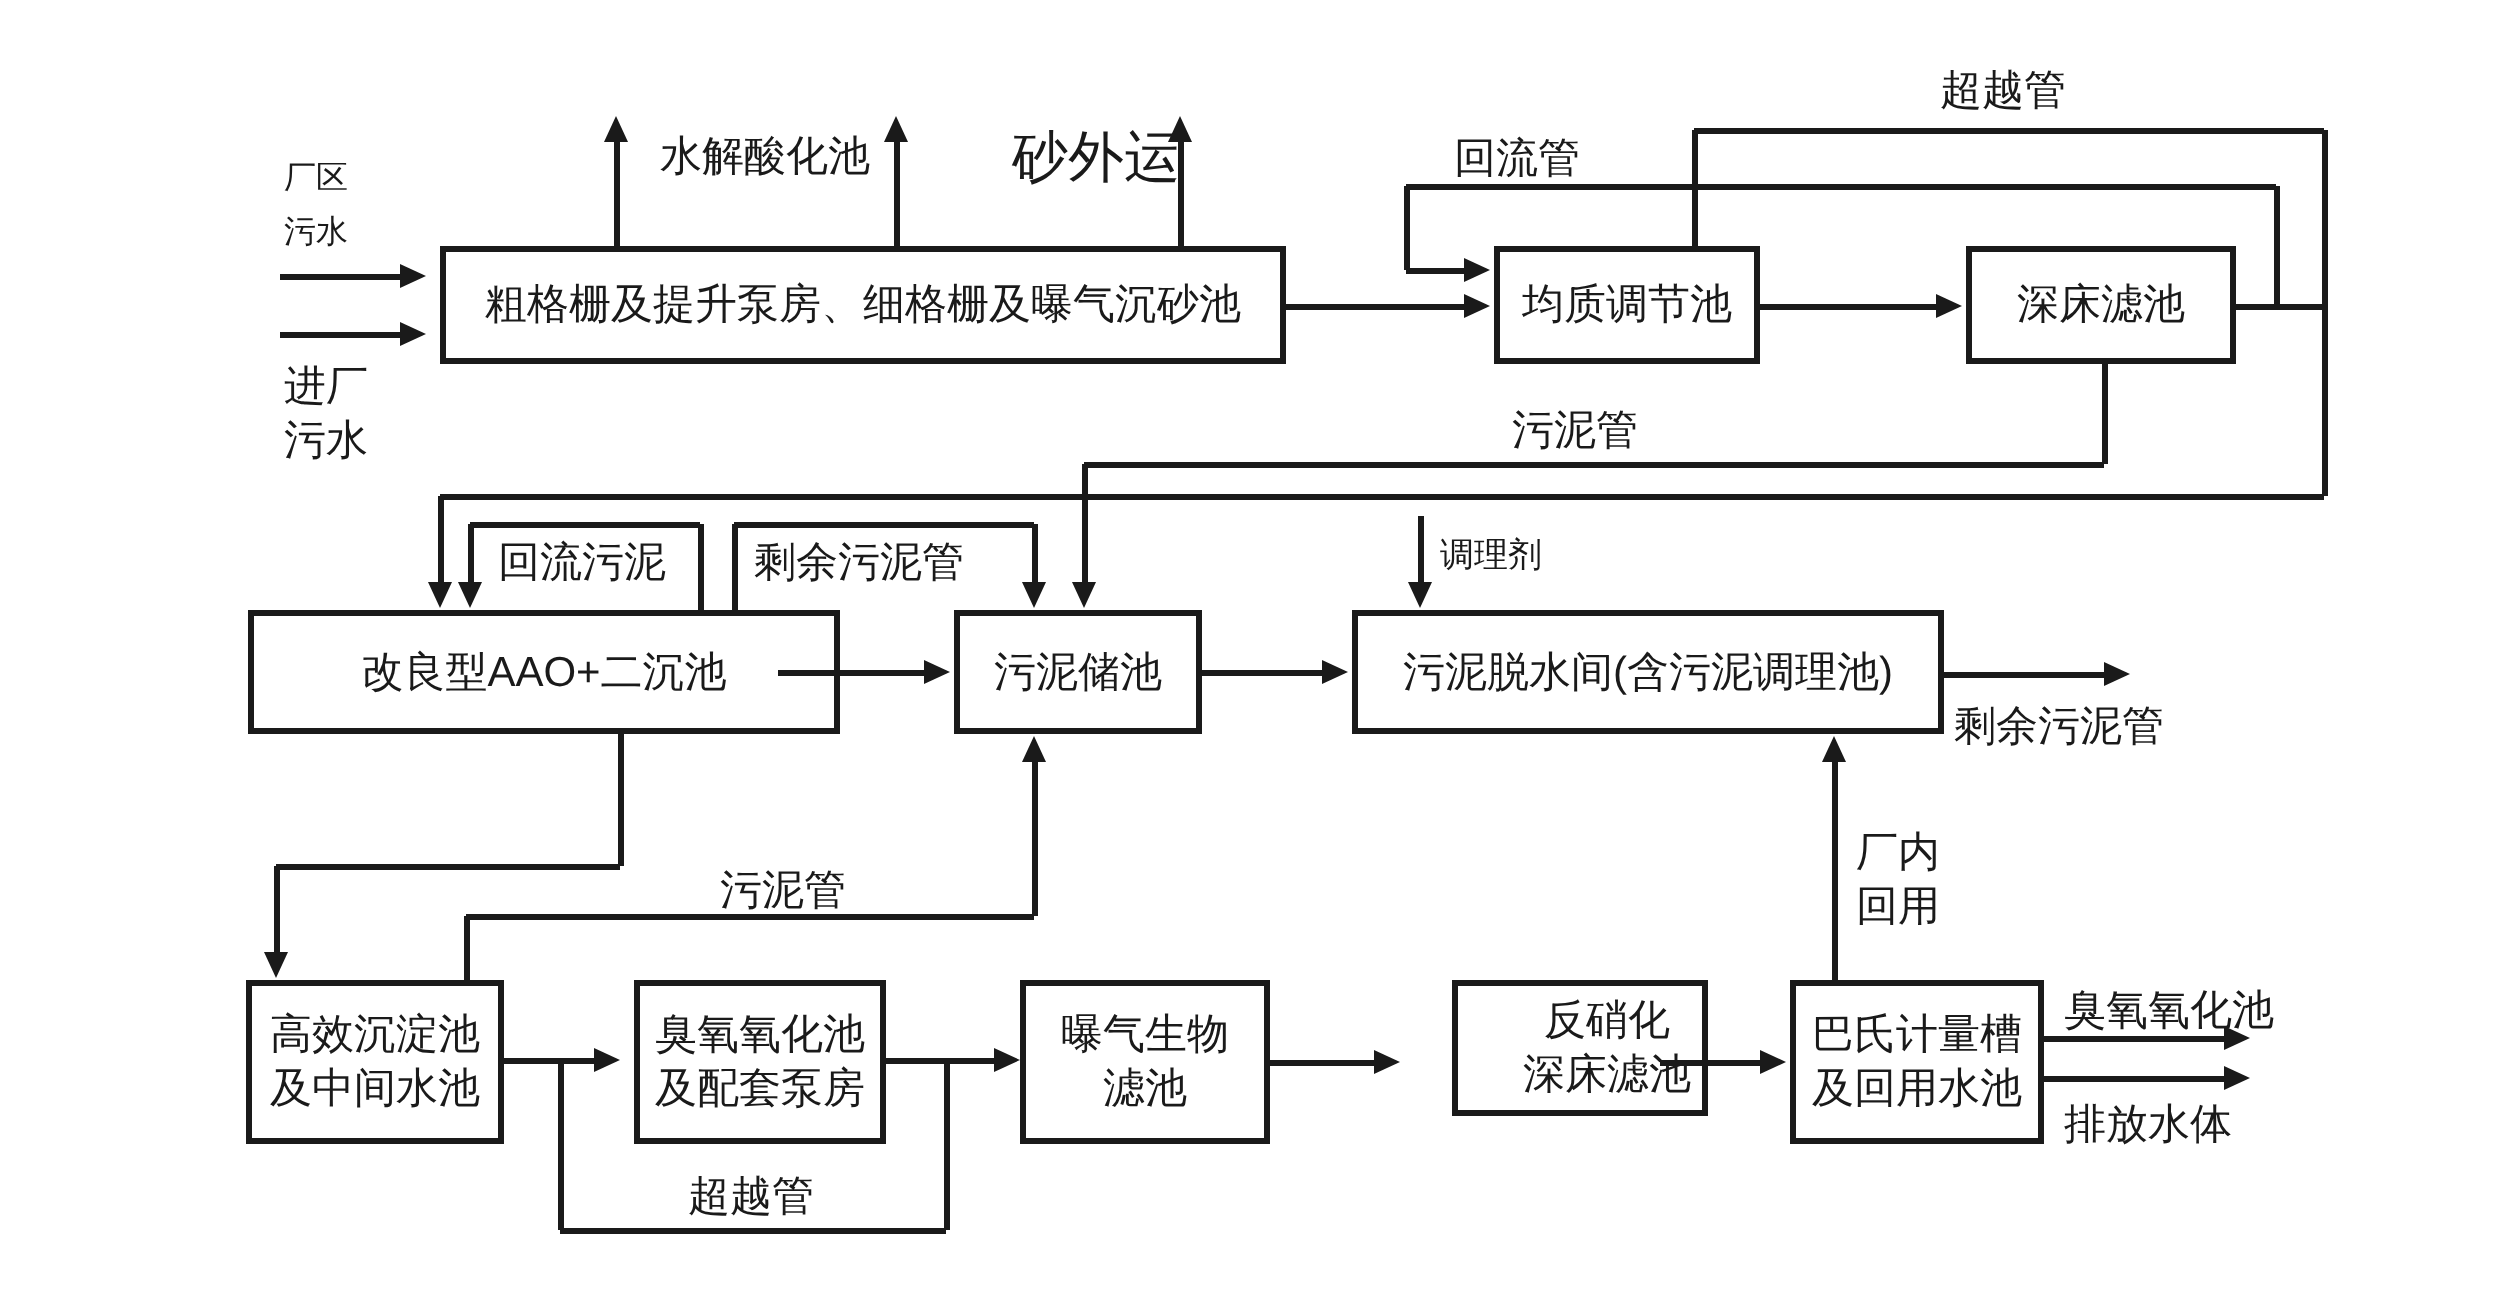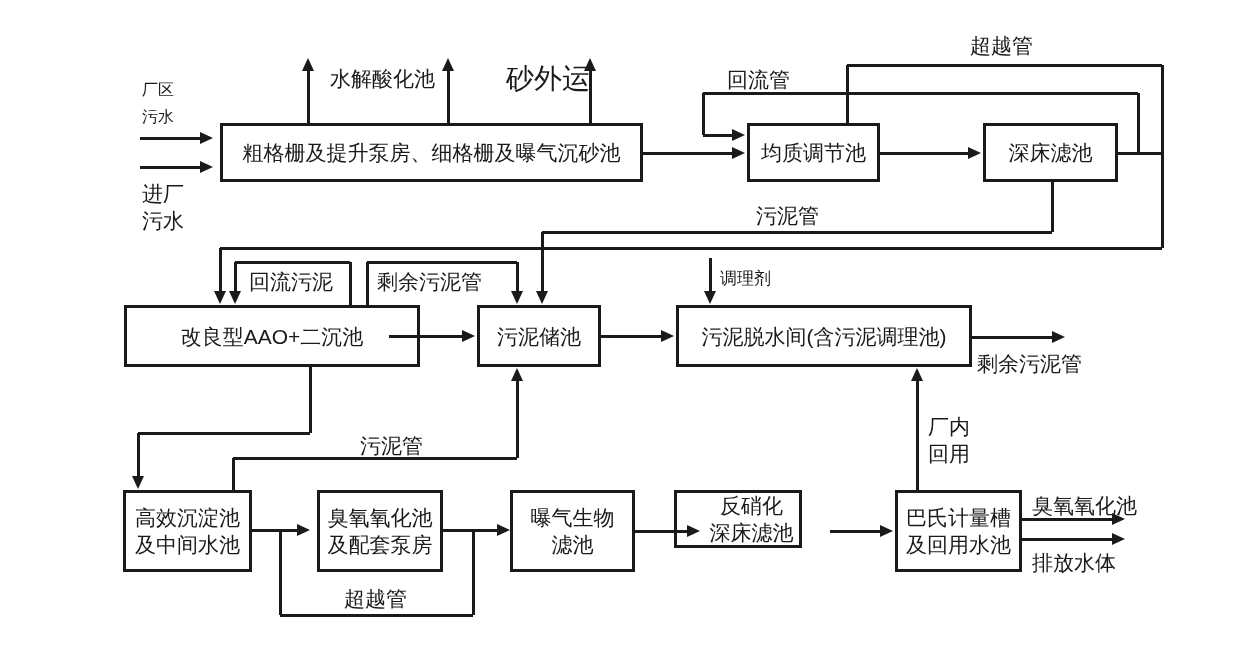--- a/index.html
+++ b/index.html
@@ -21,21 +21,21 @@
     <div class="node" style="left: 983px; top: 123px; width: 135px; height: 59px; border: 3px solid rgb(26, 26, 26); font-size: 21px; line-height: 27px;">深床滤池</div>
     <div class="node" style="left: 124px; top: 305px; width: 296px; height: 62px; border: 3px solid rgb(26, 26, 26); font-size: 21px; line-height: 27px;">改良型AAO+二沉池</div>
     <div class="node" style="left: 477px; top: 305px; width: 124px; height: 62px; border: 3px solid rgb(26, 26, 26); font-size: 21px; line-height: 27px;">污泥储池</div>
     <div class="node" style="left: 676px; top: 305px; width: 296px; height: 62px; border: 3px solid rgb(26, 26, 26); font-size: 21px; line-height: 27px;">污泥脱水间(含污泥调理池)</div>
     <div class="node" style="left: 123px; top: 490px; width: 129px; height: 82px; border: 3px solid rgb(26, 26, 26); font-size: 21px; line-height: 27px;">高效沉淀池
 及中间水池</div>
     <div class="node" style="left: 317px; top: 490px; width: 126px; height: 82px; border: 3px solid rgb(26, 26, 26); font-size: 21px; line-height: 27px;">臭氧氧化池
 及配套泵房</div>
     <div class="node" style="left: 510px; top: 490px; width: 125px; height: 82px; border: 3px solid rgb(26, 26, 26); font-size: 21px; line-height: 27px;">曝气生物
 滤池</div>
-    <div class="node" style="left: 674px; top: 490px; width: 128px; height: 58px; border: 3px solid rgb(26, 26, 26); font-size: 21px; line-height: 27px; padding-left: 27px;">反硝化
+    <div class="node" style="left: 726px; top: 490px; width: 128px; height: 68px; border: 3px solid rgb(26, 26, 26); font-size: 21px; line-height: 27px; padding-left: 27px;">反硝化
 深床滤池</div>
     <div class="node" style="left: 895px; top: 490px; width: 127px; height: 82px; border: 3px solid rgb(26, 26, 26); font-size: 21px; line-height: 27px;">巴氏计量槽
 及回用水池</div>
     <div class="ann" style="left: 142px; top: 76px; font-size: 16px; line-height: 27px;">厂区
 污水</div>
     <div class="ann" style="left: 142px; top: 180px; font-size: 21px; line-height: 27px;">进厂
 污水</div>
     <div class="ann" style="left: 330px; top: 65px; font-size: 21px; line-height: 27px;">水解酸化池</div>
     <div class="ann" style="left: 506px; top: 65px; font-size: 28px; line-height: 27px;">砂外运</div>
     <div class="ann" style="left: 970px; top: 32px; font-size: 21px; line-height: 27px;">超越管</div>

